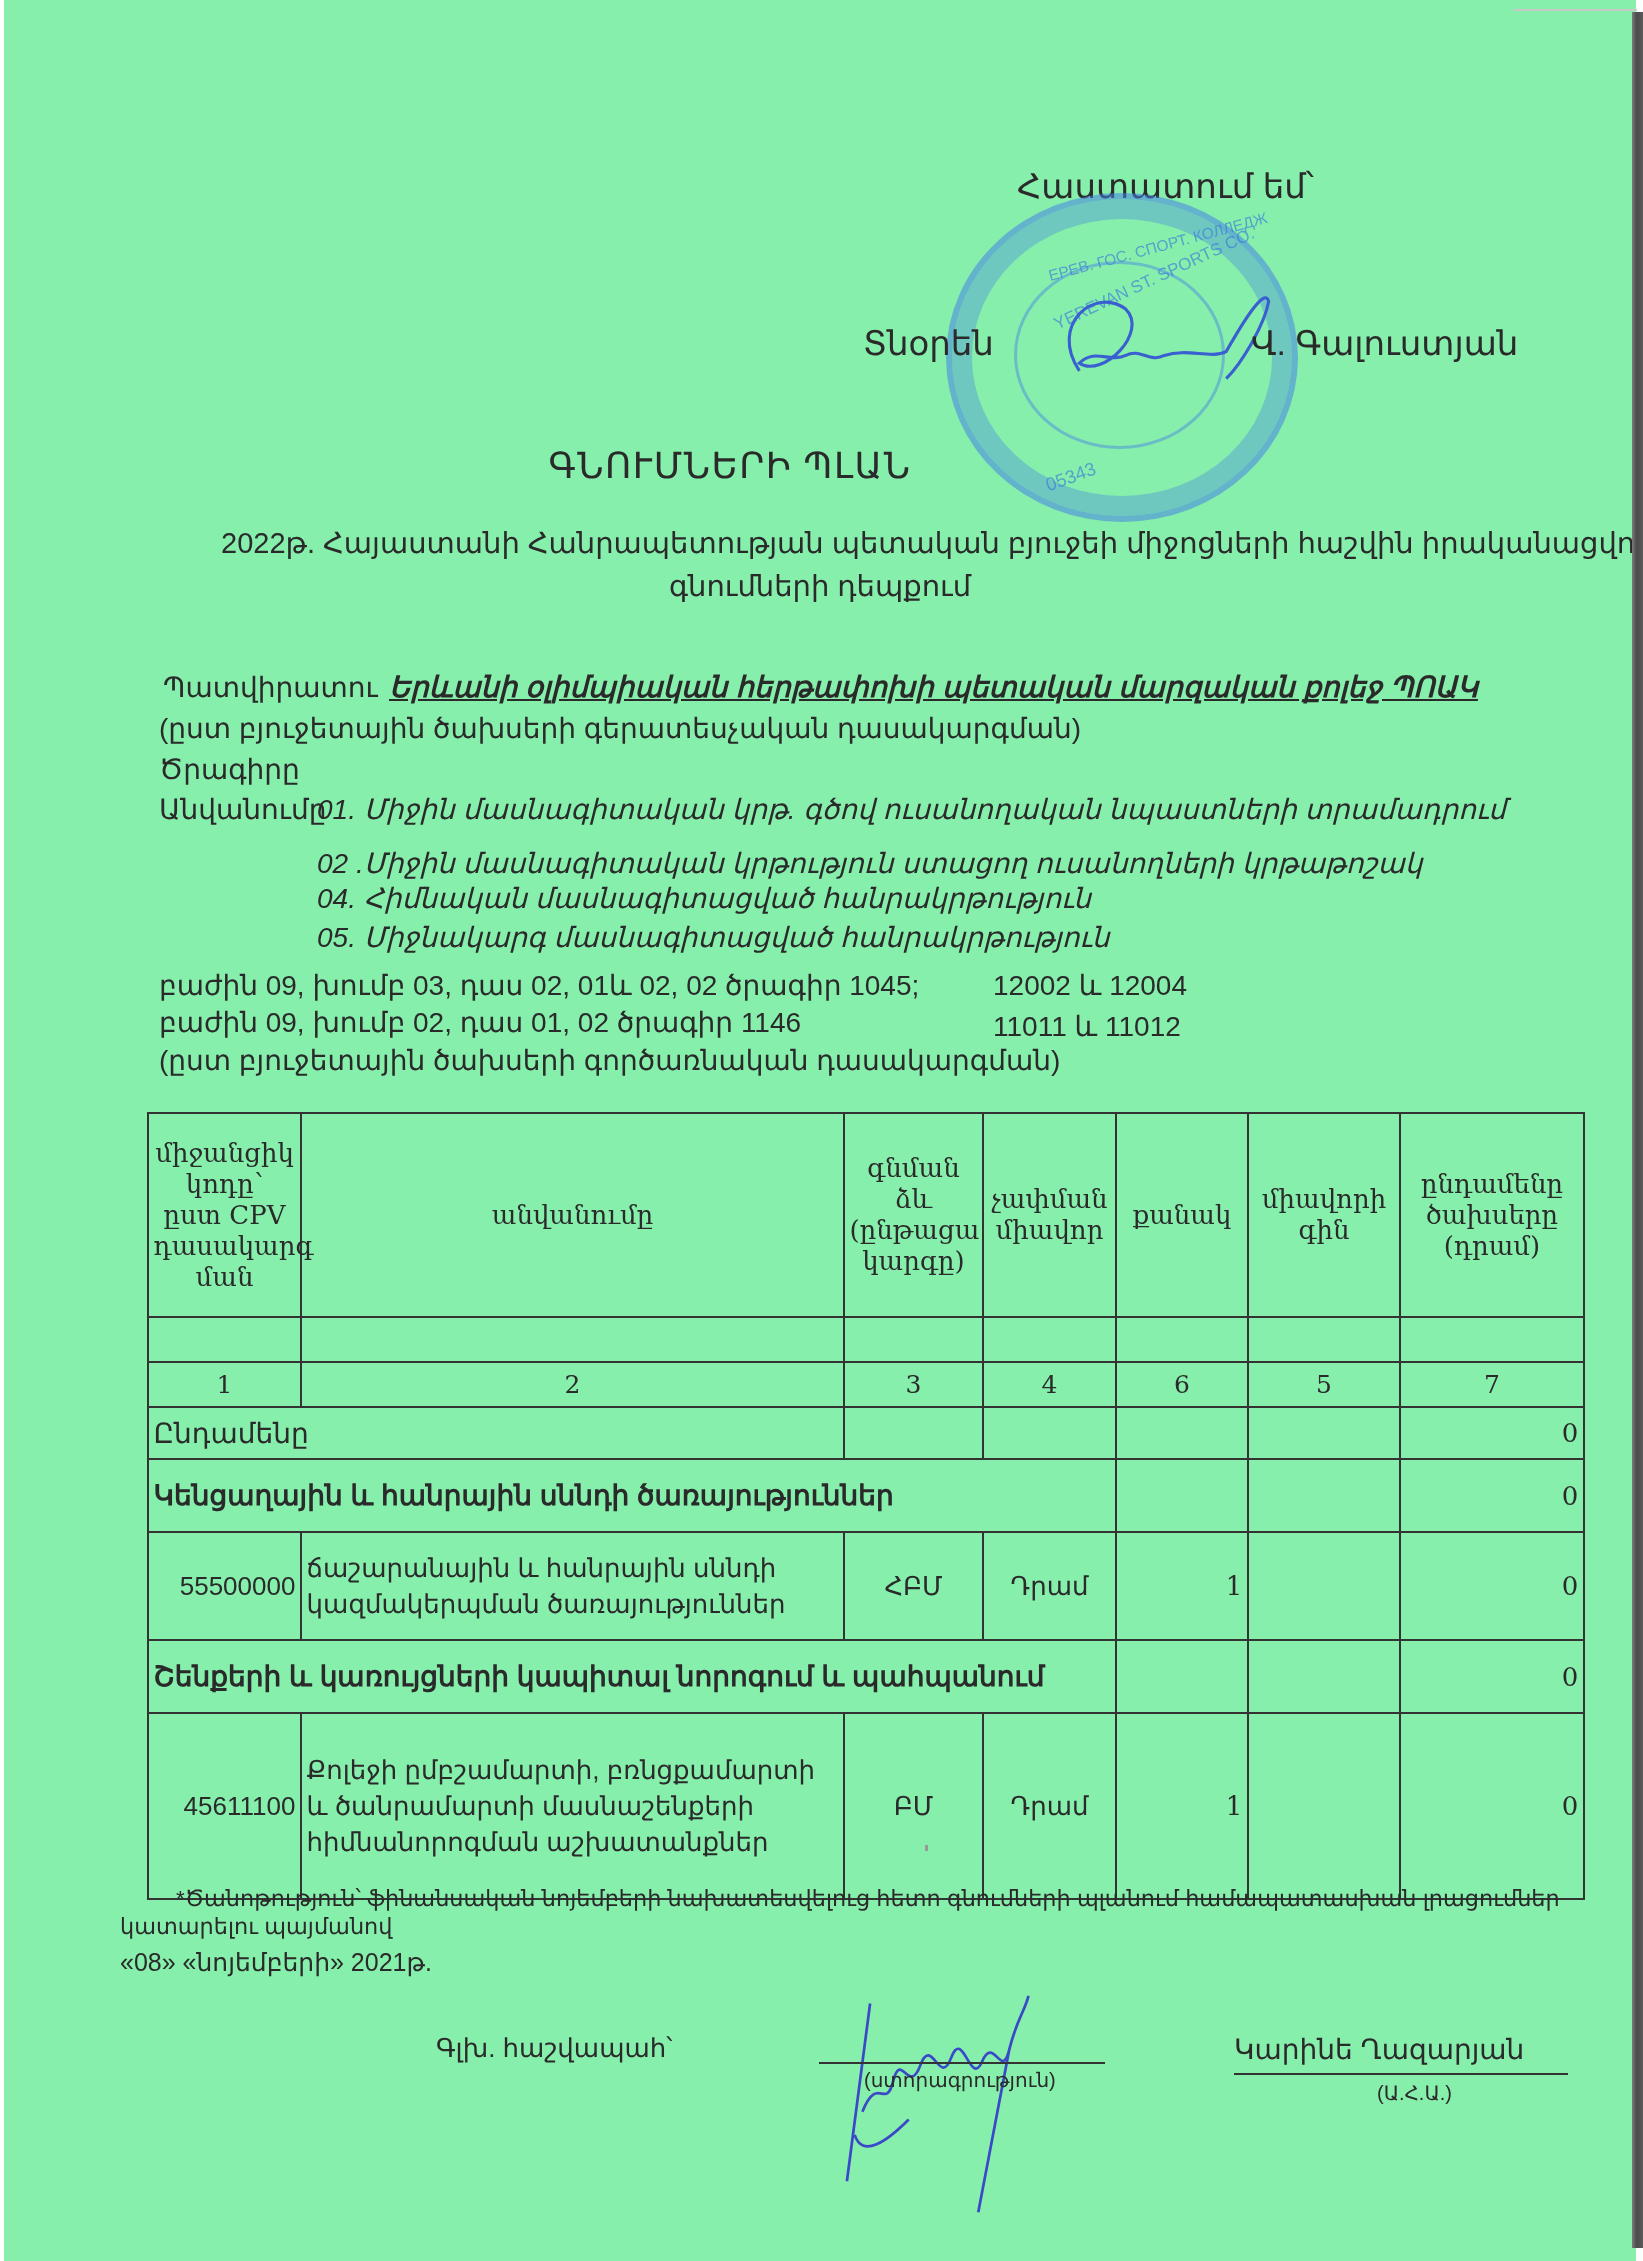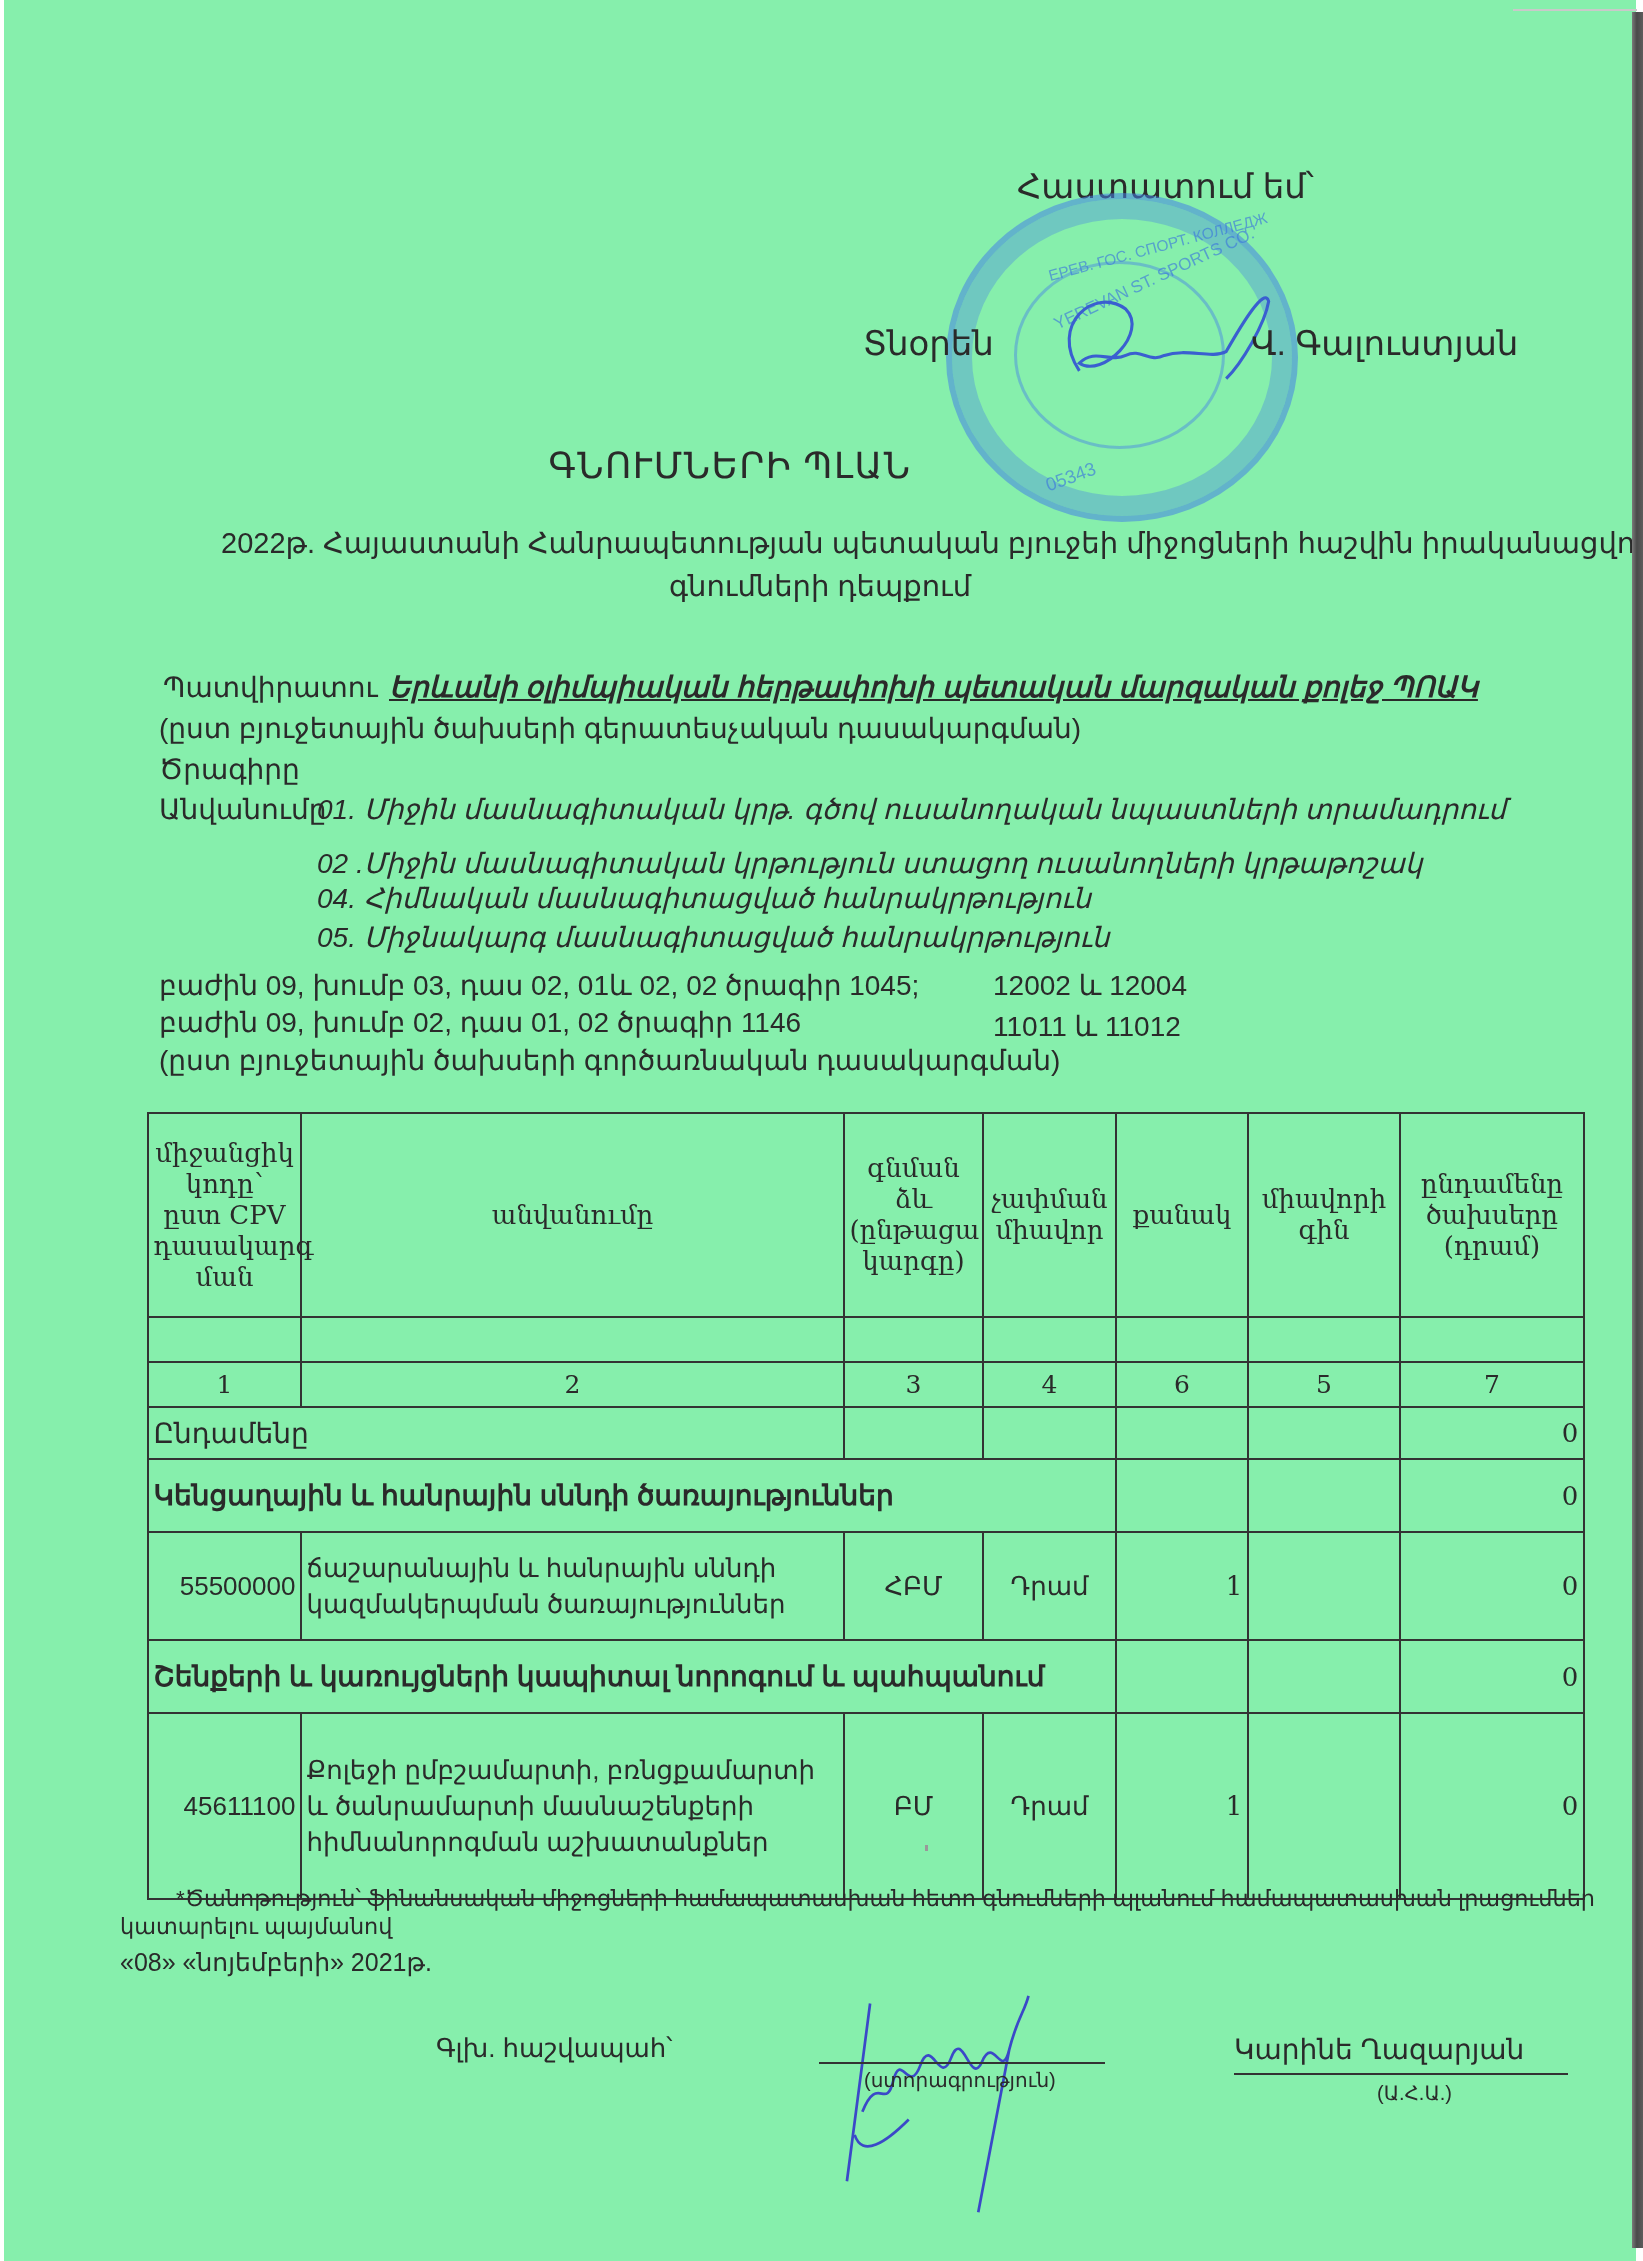--- a/index.html
+++ b/index.html
@@ -213,21 +213,21 @@
       <td class="center narrow">Դրամ</td>
       <td class="num">1</td>
       <td></td>
       <td class="num">0</td>
     </tr>
   </tbody>
     </table>
 
   <div class="abs" id="dot-mark"></div>
 
-  <div class="abs narrow" id="footnote1">*Ծանոթություն՝ ֆինանսական միջոցների համապատասխան հետո գնումների պլանում  համապատասխան լրացումներ</div>
+  <div class="abs narrow" id="footnote1">*Ծանոթություն՝ ֆինանսական նոյեմբերի նախատեսվելուց հետո գնումների պլանում  համապատասխան լրացումներ</div>
   <div class="abs narrow" id="footnote2">կատարելու պայմանով</div>
   <div class="abs narrow" id="date">«08»  «նոյեմբերի» 2021թ.</div>
 
   <div class="abs narrow" id="acct-label">Գլխ. հաշվապահ՝</div>
 
   <svg class="sig-svg" style="left:812px;top:1988px;" width="255" height="232" viewBox="0 0 330 300">
     <path d="M70 20 L40 250 M60 160 C80 110, 90 160, 100 120 C110 80, 120 140, 135 100 C150 60, 160 130, 175 90 C190 50, 200 130, 215 95 C230 60, 240 120, 250 80 C260 40, 270 30, 275 10 M250 80 L210 290 M120 170 C90 200, 60 220, 50 190" fill="none" stroke="#3b48c8" stroke-width="3.5"></path>
   </svg>
   <div class="sig-line" id="sig-line-1"></div>
   <div class="abs narrow" id="sig-caption">(ստորագրություն)</div>

